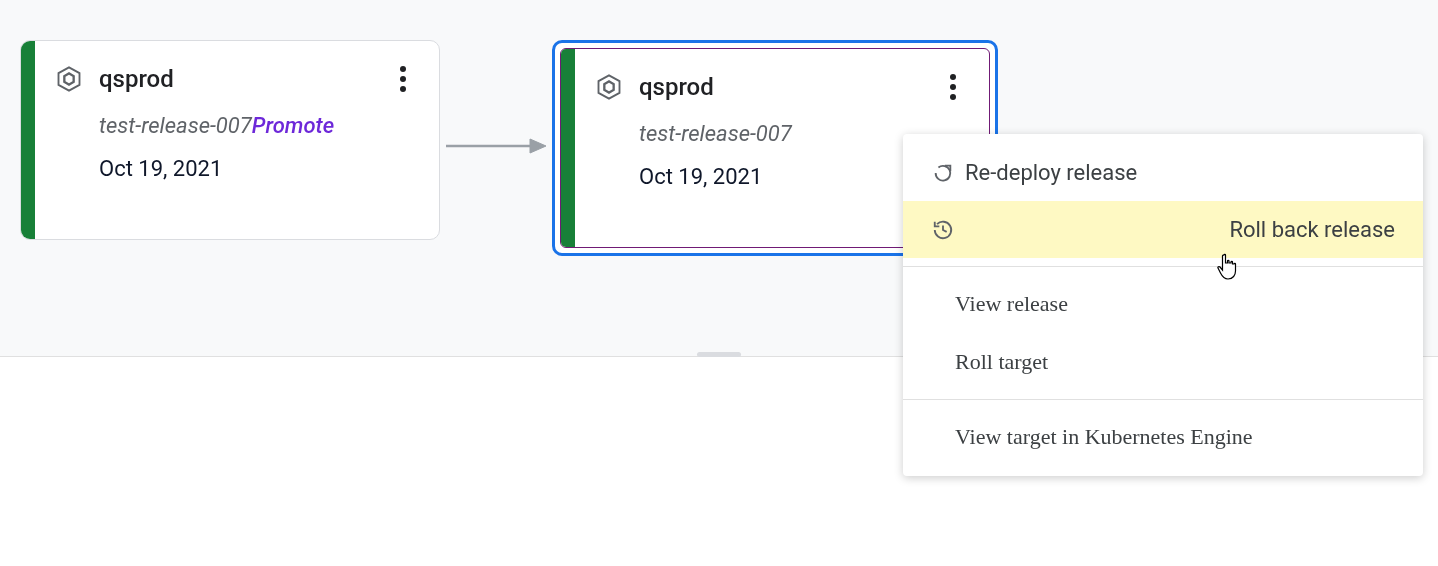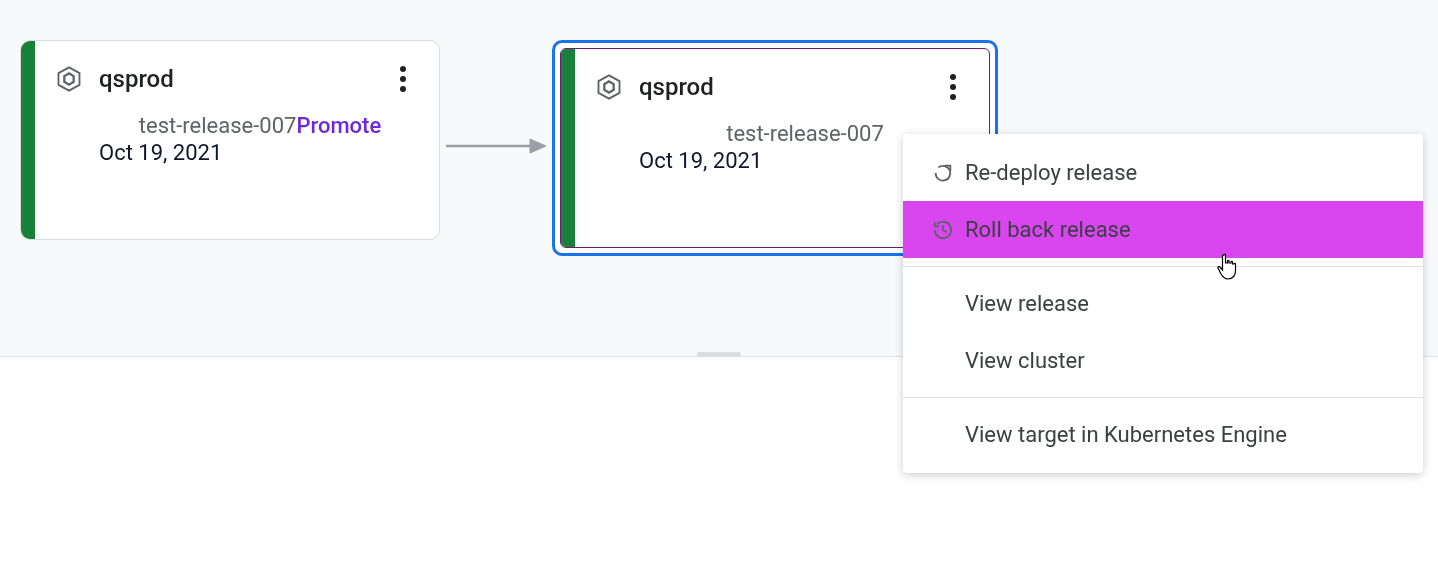--- a/index.html
+++ b/index.html
@@ -101,23 +101,24 @@
     }
     .dots span {
       width: 6px;
       height: 6px;
       background: #202124;
       border-radius: 50%;
     }
     .release-row {
       display: flex;
       align-items: baseline;
-      justify-content: center;
+      justify-content: flex-start;
       margin-left: 44px;
-      margin-bottom: 2px;
+      margin-bottom: 18px;
+      font-style: italic;
     }
     .release-name {
       font-size: 22px;
       color: #5f6368;
     }
     .promote-link {
       font-size: 22px;
       color: #6d28d9;
       font-weight: 500;
       cursor: pointer;
@@ -144,32 +145,33 @@
     .menu-item {
       display: flex;
       align-items: center;
       gap: 10px;
       padding: 16px 28px;
       cursor: pointer;
       font-size: 22px;
       color: #3c4043;
     }
     .menu-item:hover, .menu-item.hovered {
-      background: #d946ef;
+      background: #fef9c3;
+      justify-content: space-between;
     }
     .menu-item .icon-slot {
       width: 24px;
       height: 24px;
       display: flex;
       align-items: center;
       justify-content: center;
       flex-shrink: 0;
     }
     .menu-item.no-icon .icon-slot { visibility: hidden; }
-    .menu-item.no-icon { padding-left: 28px; }
+    .menu-item.no-icon { padding-left: 18px; font-family: Liberation Serif, serif; }
     .menu-divider {
       height: 1px;
       background: #e0e0e0;
       margin: 8px 0;
     }
     .cursor {
       position: absolute;
       width: 24px;
       height: 28px;
       z-index: 20;
@@ -260,21 +262,21 @@
       </span>
       <span>Roll back release</span>
     </div>
     <div class="menu-divider"></div>
     <div class="menu-item no-icon">
       <span class="icon-slot"></span>
       <span>View release</span>
     </div>
     <div class="menu-item no-icon">
       <span class="icon-slot"></span>
-      <span>View cluster</span>
+      <span>Roll target</span>
     </div>
     <div class="menu-divider"></div>
     <div class="menu-item no-icon">
       <span class="icon-slot"></span>
       <span>View target in Kubernetes Engine</span>
     </div>
   </div>
 
   <svg class="cursor" style="left:1215px; top:253px;" viewBox="0 0 24 28">
     <path d="M9 2 C9 1 10.5 1 10.5 2 L10.5 10 L12.5 10 L12.5 8 C12.5 7 14 7 14 8 L14 10 L16 10 L16 9 C16 8 17.5 8 17.5 9 L17.5 11 L19 11 C19 10 20.5 10 20.5 11 L20.5 18 C20.5 22 18 26 13 26 C9 26 7 23 5.5 20 L3 15 C2.5 14 4 13 5 14 L7.5 17 L7.5 3 C7.5 2 9 2 9 2 Z" fill="#fff" stroke="#000" stroke-width="1.2"></path>

